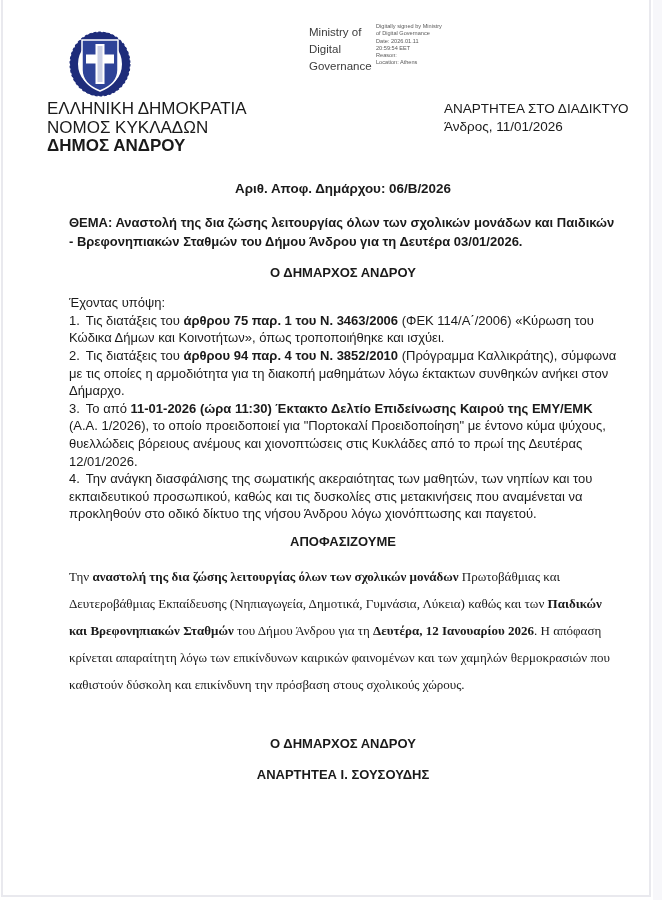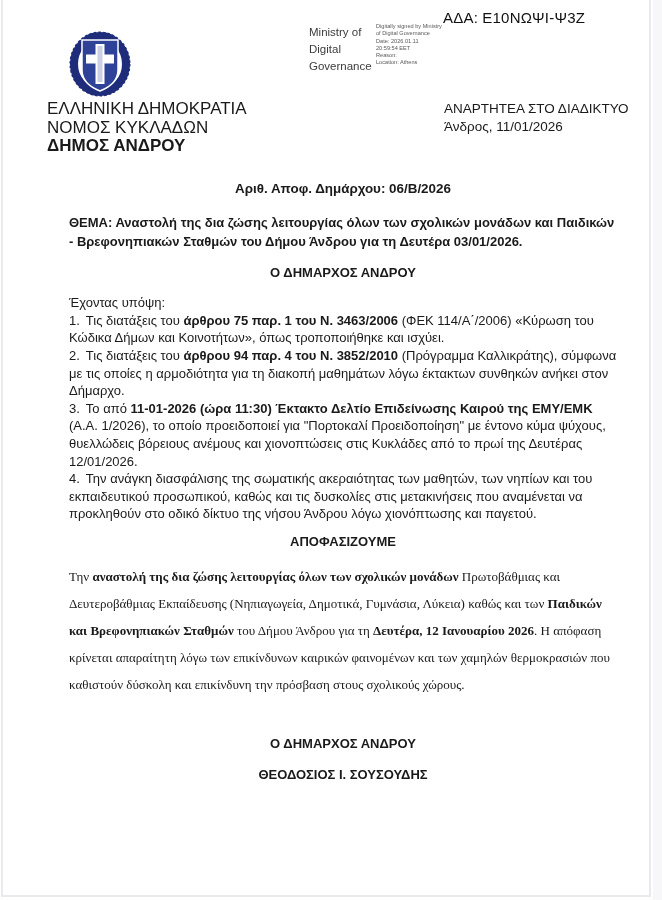--- a/index.html
+++ b/index.html
@@ -124,21 +124,20 @@
     font-weight: bold;
     text-align: center;
   }
 </style>
 </head>
 <body>
 
 <div class="page">
 
   <div class="top-zone">
-    <div class="ada-line">ΑΔΑ: Ε10ΝΩΨΙ-Ψ3Ζ</div>
 
     <div class="stamp-ministry">Ministry of
 Digital
 Governance</div>
 
     <div class="stamp-details">Digitally signed by Ministry
 of Digital Governance
 Date: 2026.01.11
 20:59:54 EET
 Reason:
@@ -191,17 +190,17 @@
         <span class="num">4.</span><span><span>Την ανάγκη διασφάλισης της σωματικής ακεραιότητας των μαθητών, των νηπίων και του εκπαιδευτικού προσωπικού, καθώς και τις δυσκολίες στις μετακινήσεις που αναμένεται να προκληθούν στο οδικό δίκτυο της νήσου Άνδρου λόγω χιονόπτωσης και παγετού.</span></span>
       </div>
     </div>
 
     <div class="decide-heading">ΑΠΟΦΑΣΙΖΟΥΜΕ</div>
 
     <div class="decision-para"><span>Την </span><span style="font-weight: bold;">αναστολή της δια ζώσης λειτουργίας όλων των σχολικών μονάδων</span><span> Πρωτοβάθμιας και Δευτεροβάθμιας Εκπαίδευσης (Νηπιαγωγεία, Δημοτικά, Γυμνάσια, Λύκεια) καθώς και των </span><span style="font-weight: bold;">Παιδικών και Βρεφονηπιακών Σταθμών</span><span> του Δήμου Άνδρου για τη </span><span style="font-weight: bold;">Δευτέρα, 12 Ιανουαρίου 2026</span><span>. Η απόφαση κρίνεται απαραίτητη λόγω των επικίνδυνων καιρικών φαινομένων και των χαμηλών θερμοκρασιών που καθιστούν δύσκολη και επικίνδυνη την πρόσβαση στους σχολικούς χώρους.</span></div>
 
     <div class="sig-title">Ο ΔΗΜΑΡΧΟΣ ΑΝΔΡΟΥ</div>
 
-    <div class="sig-name">ΘΕΟΔΟΣΙΟΣ Ι. ΣΟΥΣΟΥΔΗΣ</div>
+    <div class="sig-name">ΑΝΑΡΤΗΤΕΑ Ι. ΣΟΥΣΟΥΔΗΣ</div>
 
   </div>
 </div>
 <div class="outer-strip"></div>
 
 </body></html>

